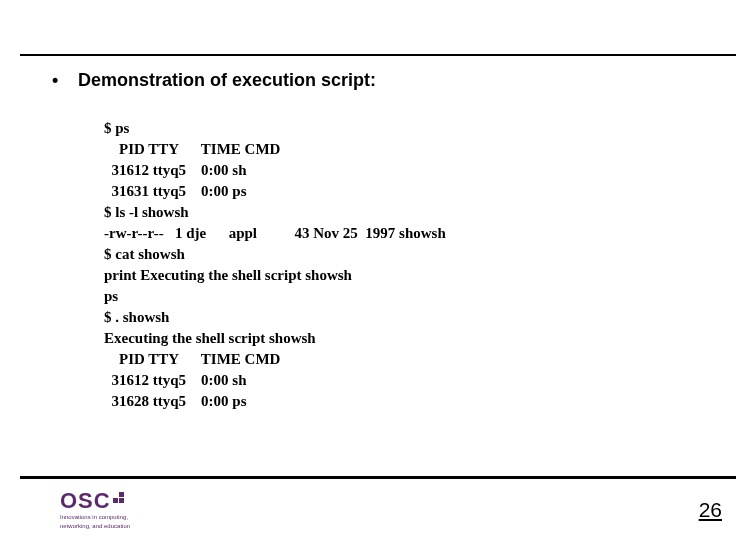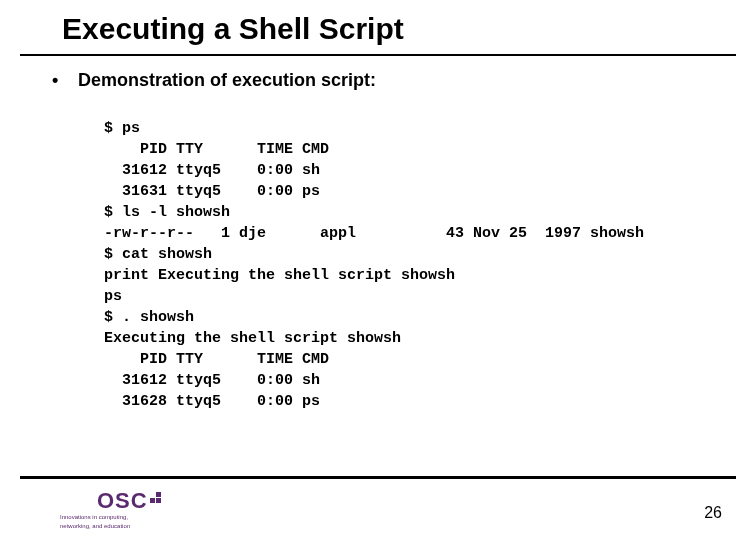--- a/index.html
+++ b/index.html
@@ -45,51 +45,51 @@
   }
   .bullet-dot {
     width: 26px;
     flex: 0 0 26px;
     text-align: left;
   }
   .code-block {
     position: absolute;
     left: 104px;
     top: 118px;
-    font-family: Liberation Mono, monospace;
+    font-family: Liberation Serif, serif;
     font-size: 15px;
     line-height: 21px;
     white-space: pre;
     color: #000;
     font-weight: bold;
   }
   .bottom-rule {
     position: absolute;
     left: 20px;
     top: 476px;
     width: 716px;
     height: 0;
     border-top: 3px solid #000;
   }
   .page-number {
     position: absolute;
     right: 34px;
     bottom: 18px;
-    font-size: 16px;
+    font-size: 21px;
     color: #000;
+    text-decoration: underline;
   }
   .logo {
     position: absolute;
     left: 60px;
     bottom: 10px;
   }
   .logo-main {
     display: flex;
     align-items: flex-start;
-    margin-left: 37px;
   }
   .logo-text {
     font-size: 22px;
     font-weight: bold;
     letter-spacing: 1px;
     color: #5b2a6e;
     line-height: 22px;
   }
   .logo-sq {
     display: inline-block;
@@ -103,21 +103,20 @@
     color: #5b2a6e;
     line-height: 7px;
     margin-top: 2px;
   }
 </style>
 </head>
 <body>
 
 <div class="slide">
 
-  <div class="title">Executing a Shell Script</div>
   <div class="title-rule"></div>
 
   <div class="bullet-row">
     <span class="bullet-dot">•</span>
     <span>Demonstration of execution script:</span>
   </div>
 
   <div class="code-block">$ ps
     PID TTY      TIME CMD
   31612 ttyq5    0:00 sh

